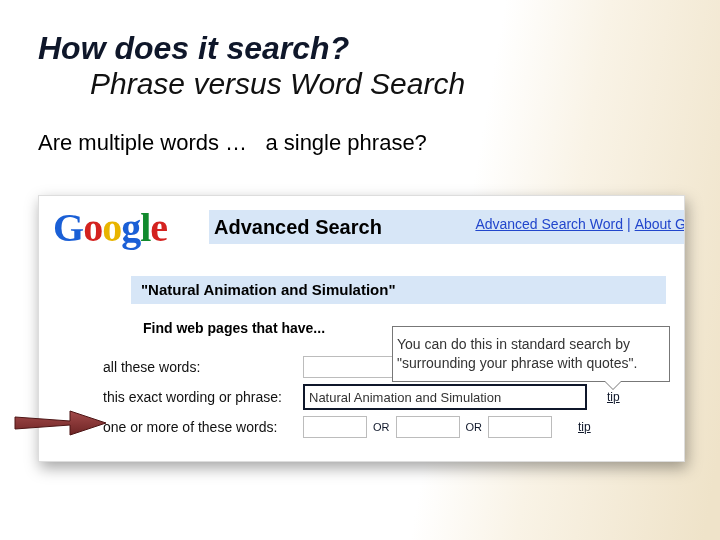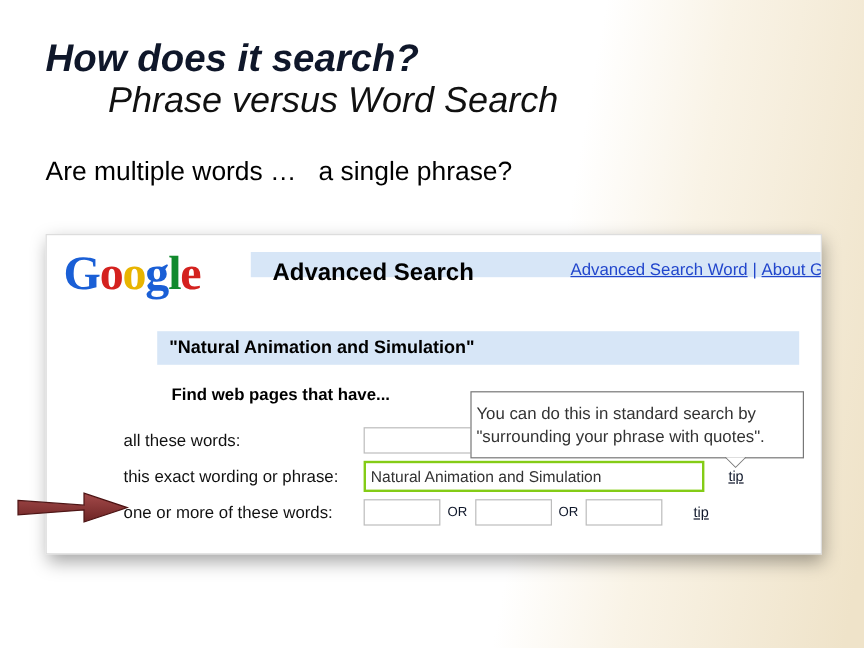--- a/index.html
+++ b/index.html
@@ -19,35 +19,35 @@
     position:absolute;left:38px;top:195px;width:645px;height:265px;
     background:#fff;border:1px solid #ddd;
     box-shadow:2px 6px 14px rgba(0,0,0,.35);
     overflow:hidden;
   }
   .shot-head{display:flex;align-items:flex-start;height:62px;position:relative}
   .logo{font-family:"Times New Roman",serif;font-size:40px;font-weight:bold;letter-spacing:-1px;margin:8px 0 0 14px}
   .logo .c1{color:#1a5fd6}.logo .c2{color:#d4221f}.logo .c3{color:#e8b400}
   .logo .c4{color:#1a5fd6}.logo .c5{color:#118a2d}.logo .c6{color:#d4221f}
   .adv-label{background:#d7e6f7;color:#000;font-size:20px;font-weight:bold;
-    position:absolute;left:170px;right:0;top:14px;height:21px;line-height:34px;padding-left:18px}
+    position:absolute;left:170px;right:0;top:14px;height:34px;line-height:34px;padding-left:5px}
   .top-links{position:absolute;right:-2px;top:20px;font-size:14px;color:#2246cc}
   .top-links span{text-decoration:underline}
   .sep{color:#2246cc;margin:0 4px;text-decoration:none}
 
   .query-bar{background:#d7e6f7;height:28px;margin:18px 18px 0 92px;
     font-size:15px;line-height:28px;padding-left:10px;font-weight:bold}
   .section-label{font-weight:bold;font-size:14px;margin:16px 0 16px 104px}
   .rows{margin-left:64px}
   .row{display:flex;align-items:center;height:30px;font-size:14px}
   .row label{width:200px;color:#111}
   .field{border:1px solid #bcbcbc;height:20px;background:#fff}
   .field.w-long{width:260px}
   .field.w-short{width:62px;margin-right:6px}
-  .phrase-field{border:2px solid #84cc16;width:272px;height:22px;padding:0 4px;
+  .phrase-field{border:2px solid #0f172a;width:272px;height:22px;padding:0 4px;
     font-size:13px;color:#333;display:flex;align-items:center}
   .or{font-size:11px;color:#0f172a;margin-right:6px}
   .tip{color:#0f172a;text-decoration:underline;font-size:12px;margin-left:20px}
 
   
   .callout{
     position:absolute;right:14px;top:130px;width:268px;padding:8px 4px;
     background:#fff;border:1px solid #777;font-size:14px;color:#333;line-height:1.35;
   }
   .callout:after{

